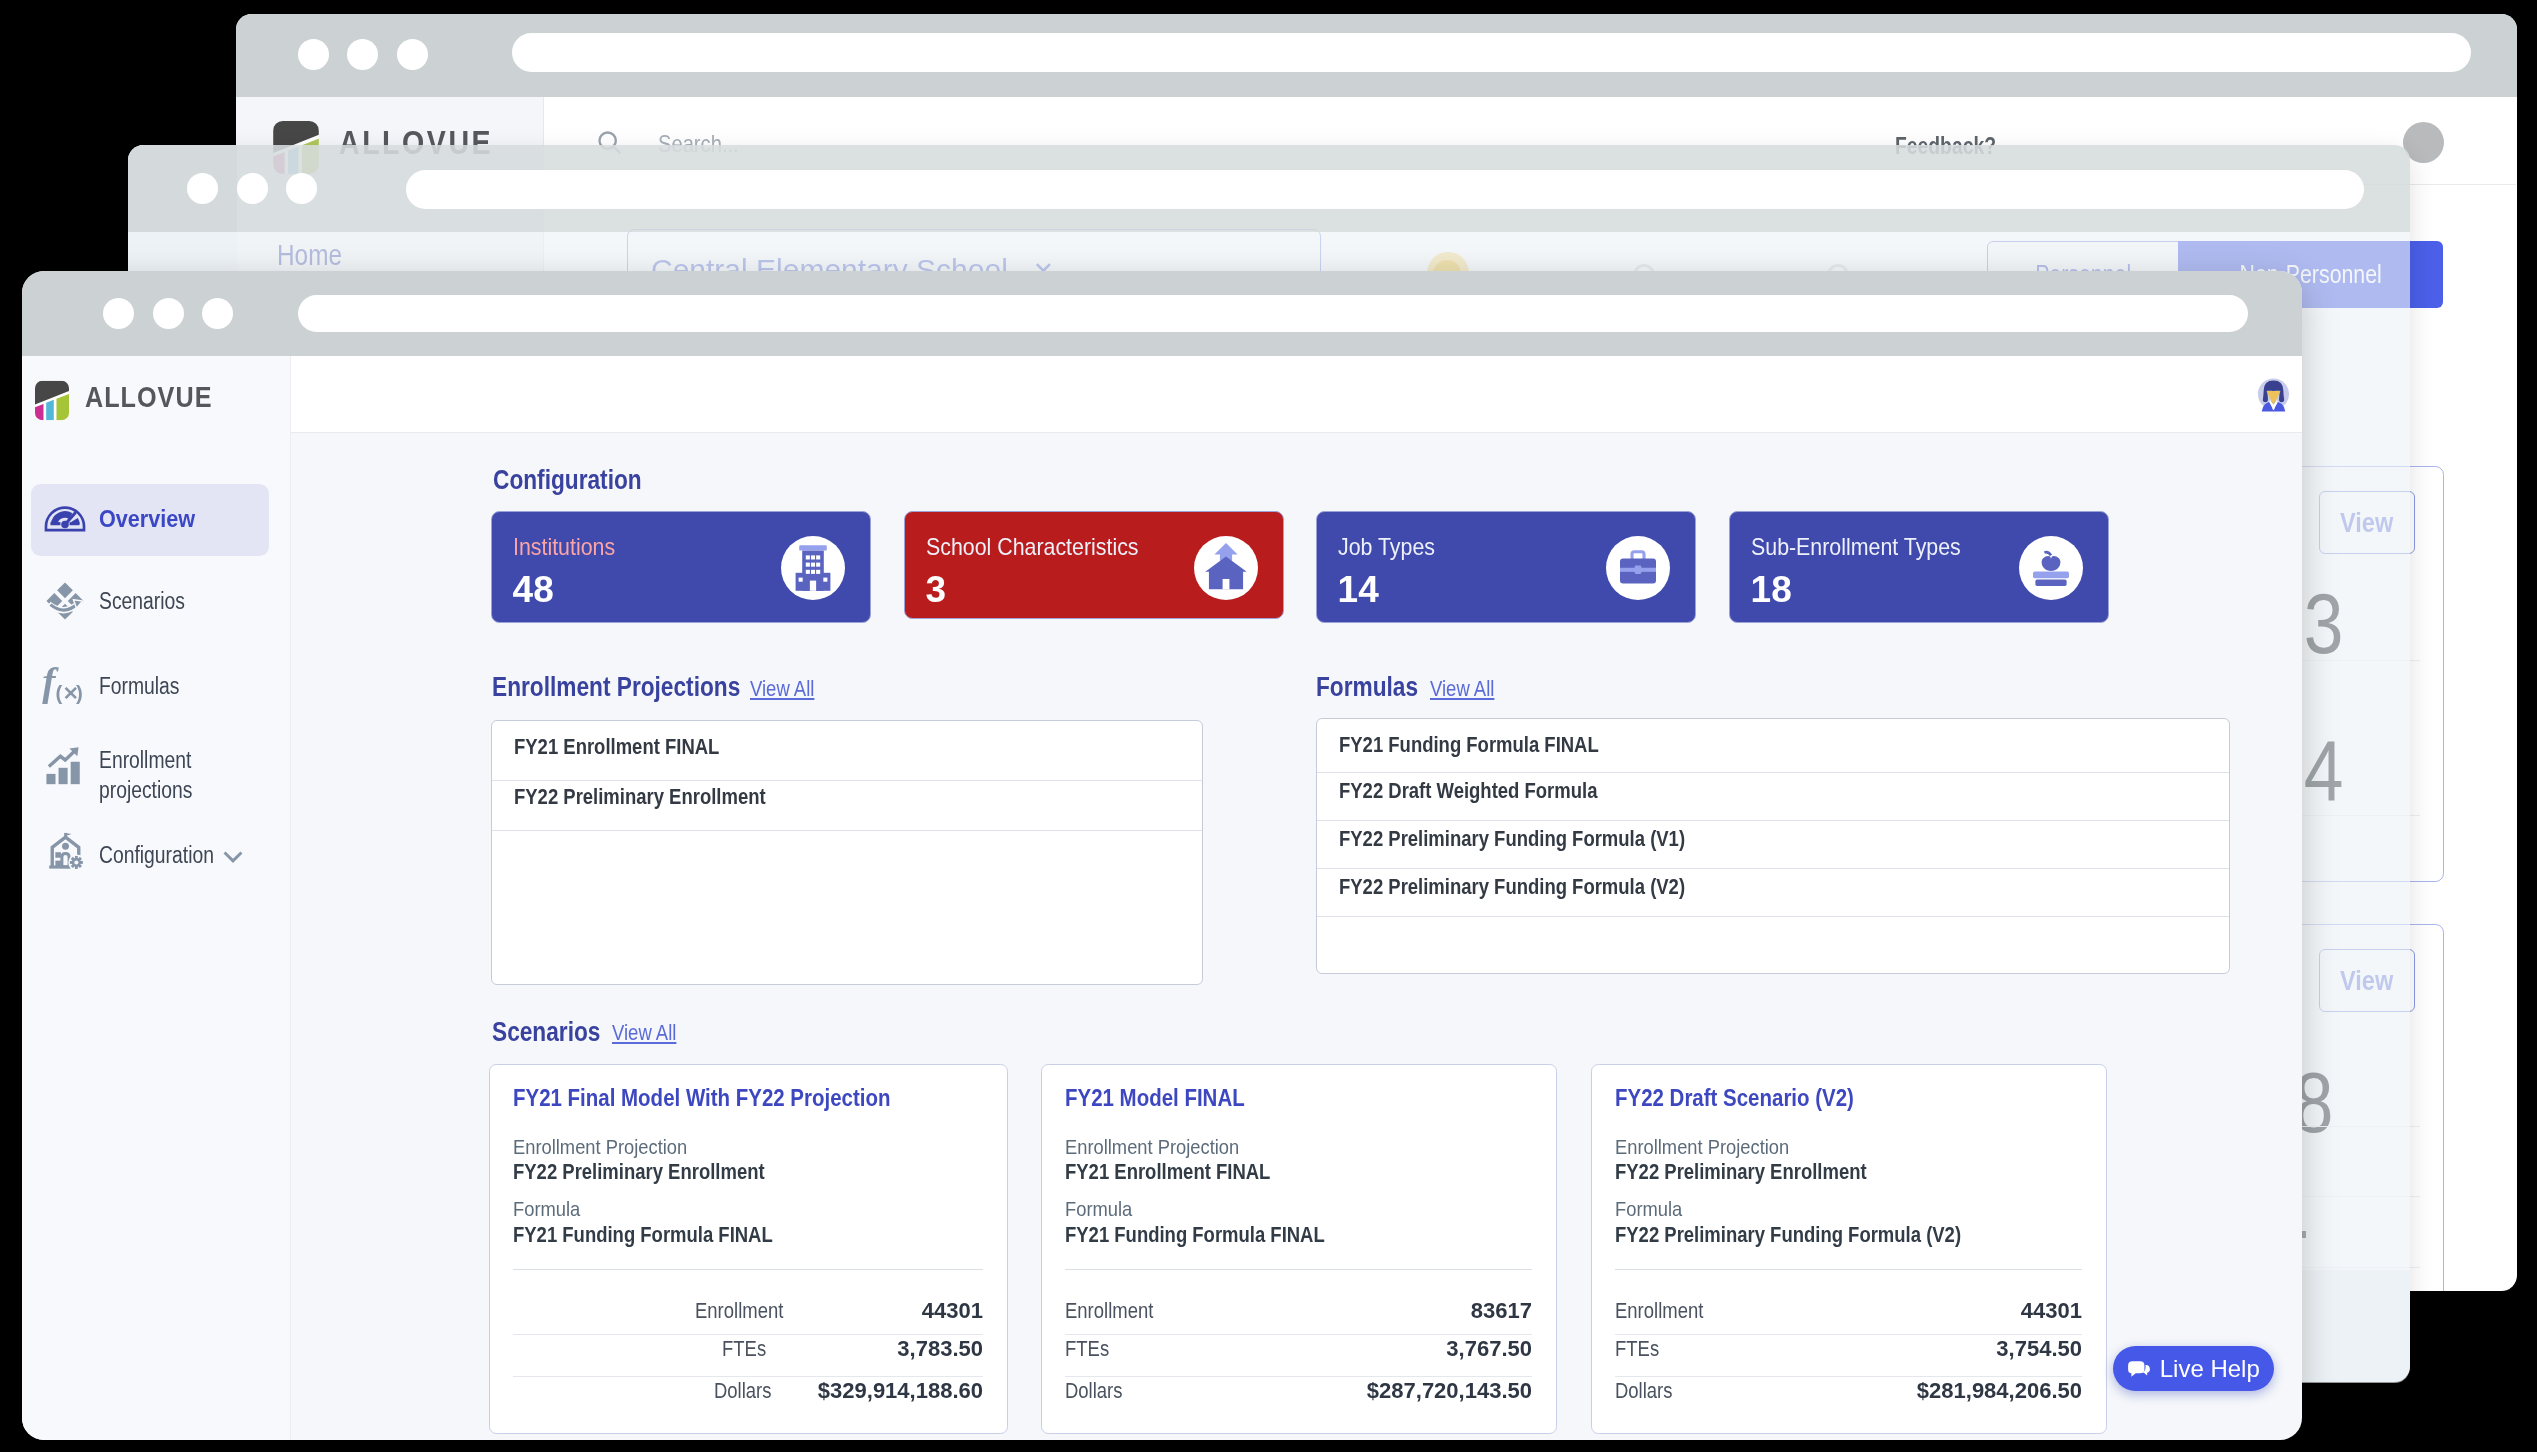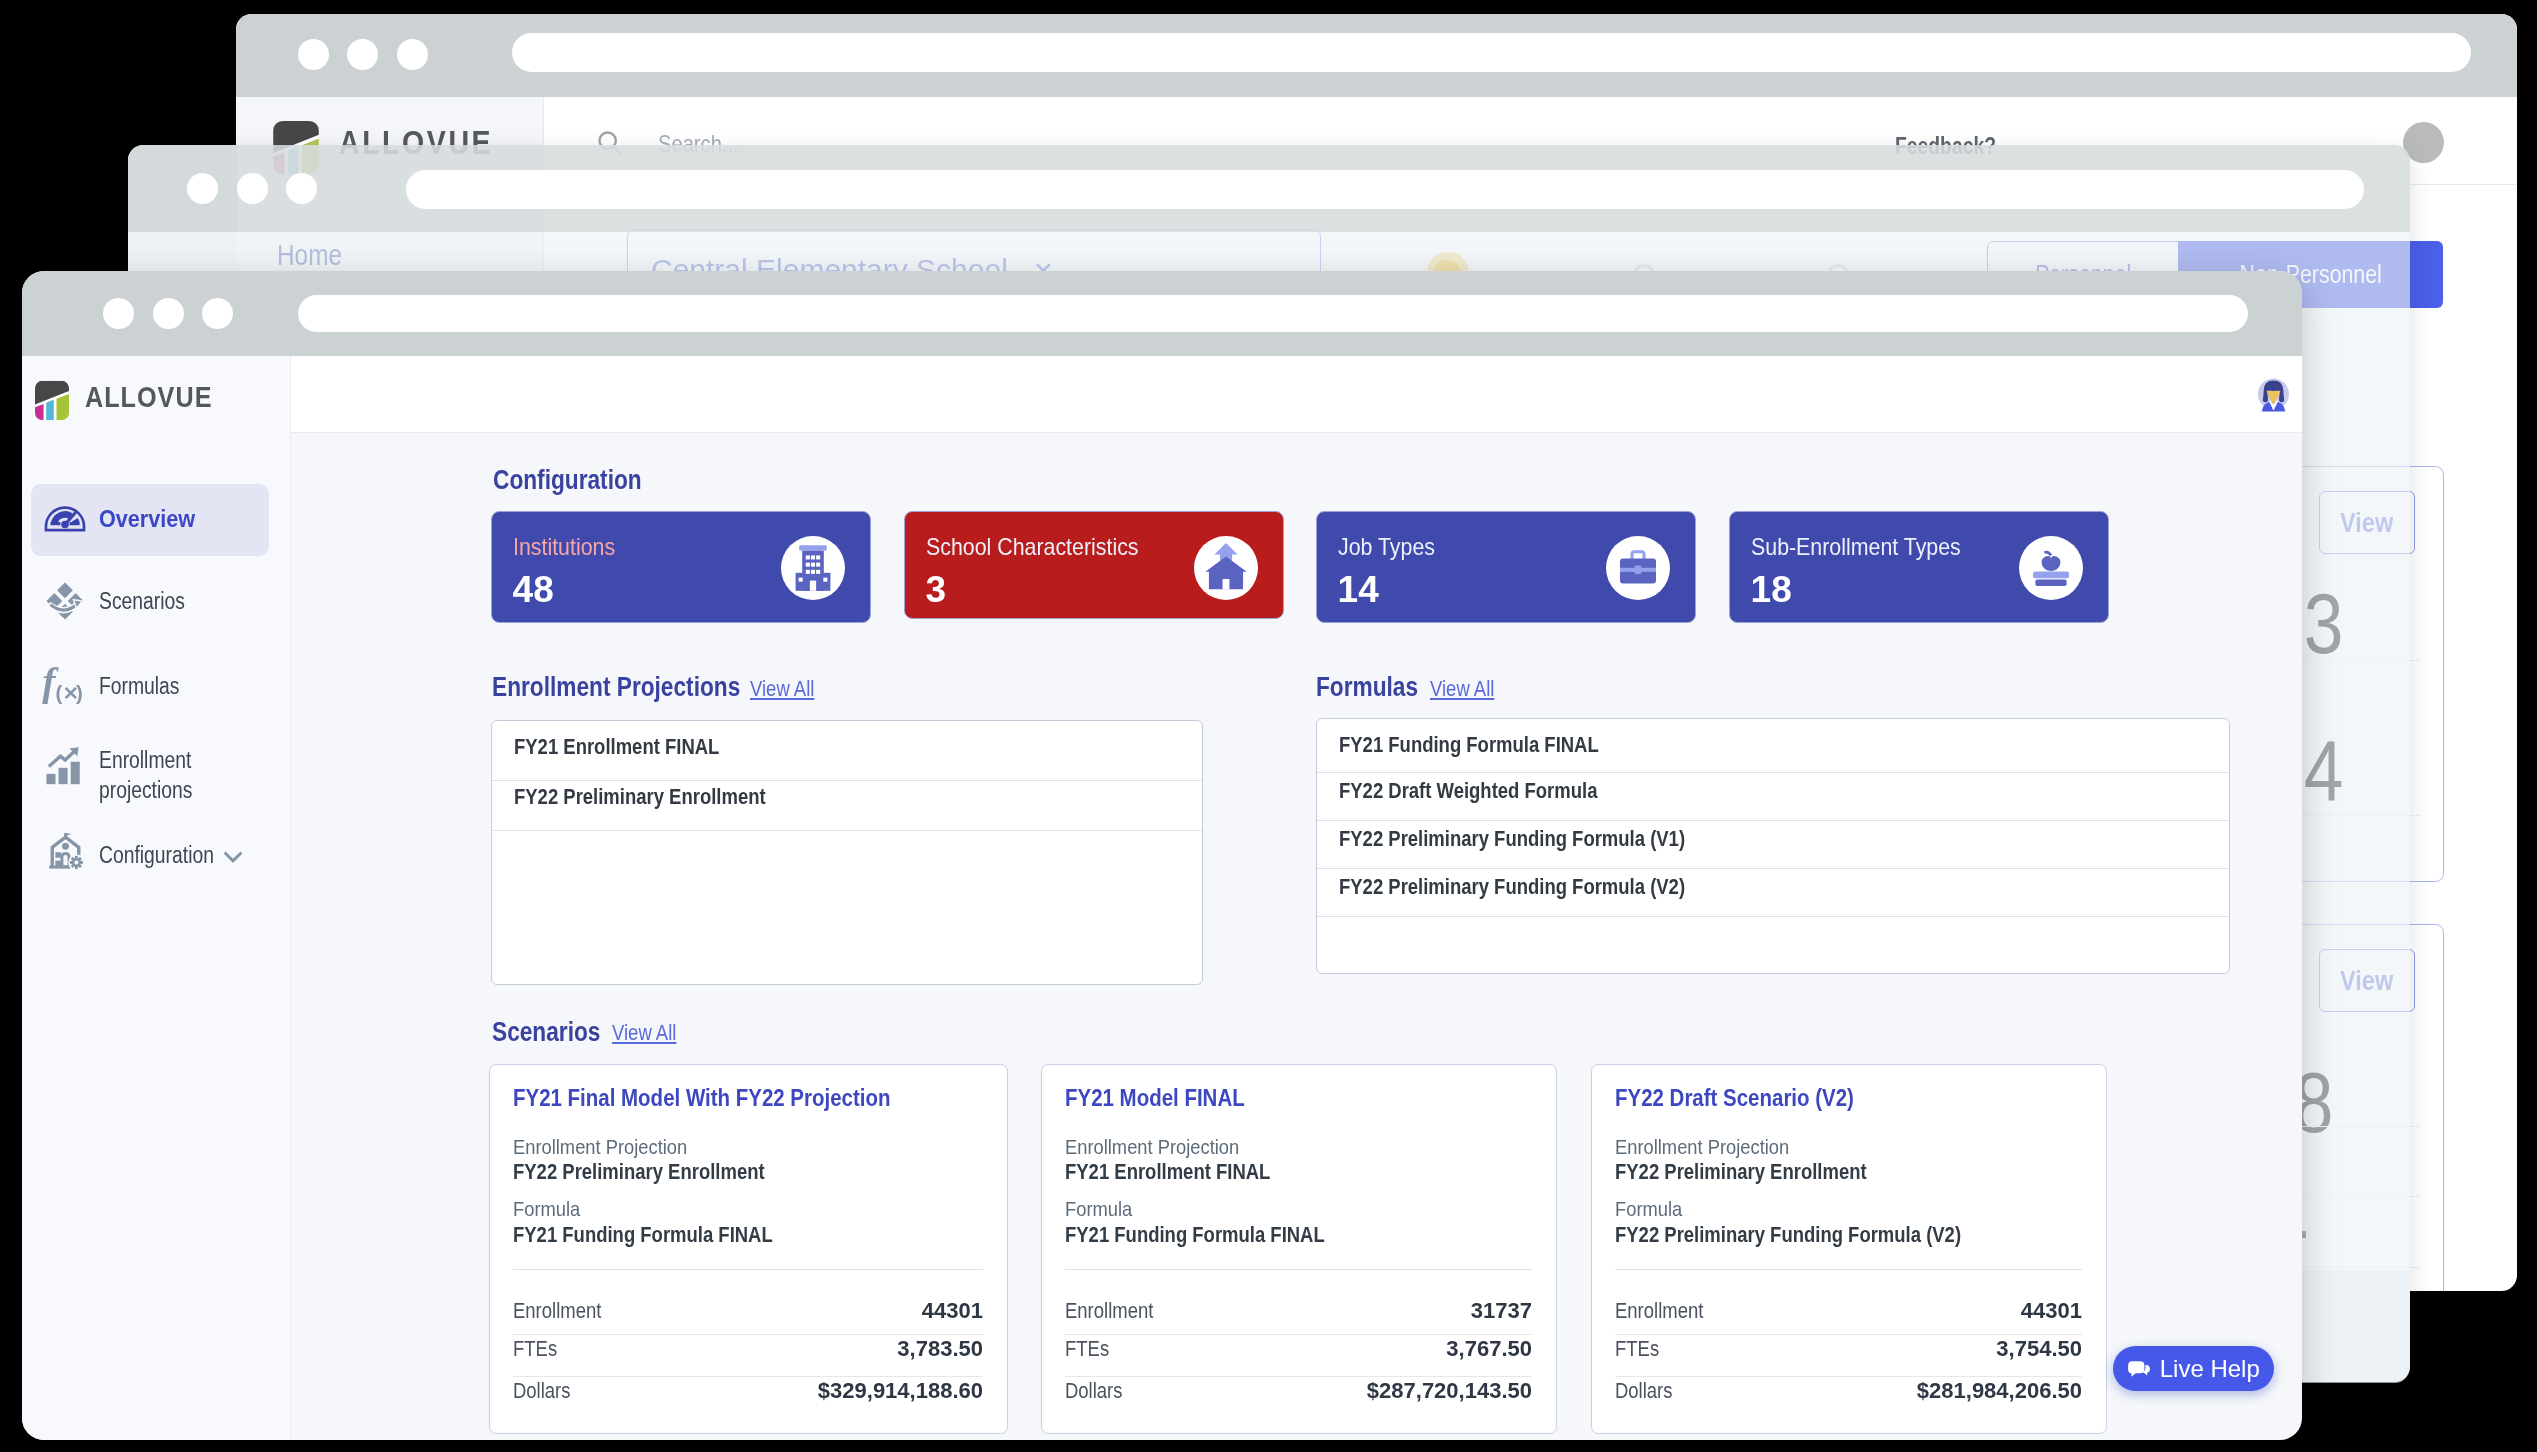--- a/index.html
+++ b/index.html
@@ -311,41 +311,41 @@
     <div class="abs" style="left:0px; top:101px; width:912px; height:1.2px; background:#dfe3e9;"></div>
     <div class="abs" style="left:22px; top:107px; font-size:22px; font-weight:bold; color:#333a44;"><span class="t">FY22 Preliminary Funding Formula (V1)</span></div>
     <div class="abs" style="left:0px; top:149px; width:912px; height:1.2px; background:#dfe3e9;"></div>
     <div class="abs" style="left:22px; top:155px; font-size:22px; font-weight:bold; color:#333a44;"><span class="t">FY22 Preliminary Funding Formula (V2)</span></div>
     <div class="abs" style="left:0px; top:197px; width:912px; height:1.2px; background:#dfe3e9;"></div>
   </div>
 
   <div class="abs" style="left:470px; top:746px; font-size:27px; font-weight:bold; color:#39429e;"><span class="t">Scenarios</span></div>
   <div class="abs" style="left:590px; top:749px; font-size:22px; color:#5a6ad8;"><span class="t" style="text-decoration:underline;">View All</span></div>
   <div class="abs" id="scards" style="left:0; top:0;">
-      <div class="abs" style="left:467px; top:793px; width:519px; height:370px; background:#fff; border:1.2px solid #c9cfe8; border-radius:7.3px;">
+      <div class="abs" style="left:467px; top:793px; width:519px; height:370px; background:#fff; border:1.2px solid #c9cfe8; border-radius:7.3px;text-align:center;">
       <div class="abs" style="left:23px; top:20px; font-size:23px; font-weight:bold; color:#3d47c0;"><span class="tb">FY21 Final Model With FY22 Projection</span></div>
       <div class="abs" style="left:23px; top:70px; font-size:20.6px; color:#5c6b7a;"><span class="tb">Enrollment Projection</span></div>
       <div class="abs" style="left:23px; top:94px; font-size:22px; font-weight:bold; color:#323c46;"><span class="t">FY22 Preliminary Enrollment</span></div>
       <div class="abs" style="left:23px; top:132px; font-size:20.6px; color:#5c6b7a;"><span class="tb">Formula</span></div>
       <div class="abs" style="left:23px; top:157px; font-size:22px; font-weight:bold; color:#323c46;"><span class="t">FY21 Funding Formula FINAL</span></div>
       <div class="abs" style="left:23px; top:204px; width:470px; height:1.2px; background:#dbdfe6;"></div>
       <div class="abs" style="left:23px; top:227px; width:470px; height:34px; font-size:22px; color:#49525e;"><span class="t" style="margin-top:6px;">Enrollment</span><span style="position:absolute; right:0; top:6px; font-weight:bold; color:#2f3744;">44301</span></div>
       <div class="abs" style="left:23px; top:269px; width:470px; height:1.2px; background:#e4e7ec;"></div>
       <div class="abs" style="left:23px; top:265px; width:470px; height:34px; font-size:22px; color:#49525e;"><span class="t" style="margin-top:6px;">FTEs</span><span style="position:absolute; right:0; top:6px; font-weight:bold; color:#2f3744;">3,783.50</span></div>
       <div class="abs" style="left:23px; top:311px; width:470px; height:1.2px; background:#e4e7ec;"></div>
       <div class="abs" style="left:23px; top:307px; width:470px; height:34px; font-size:22px; color:#49525e;"><span class="t" style="margin-top:6px;">Dollars</span><span style="position:absolute; right:0; top:6px; font-weight:bold; color:#2f3744;">$329,914,188.60</span></div>
     </div>
       <div class="abs" style="left:1019px; top:793px; width:516px; height:370px; background:#fff; border:1.2px solid #c9cfe8; border-radius:7.3px;">
       <div class="abs" style="left:23px; top:20px; font-size:23px; font-weight:bold; color:#3d47c0;"><span class="tb">FY21 Model FINAL</span></div>
       <div class="abs" style="left:23px; top:70px; font-size:20.6px; color:#5c6b7a;"><span class="tb">Enrollment Projection</span></div>
       <div class="abs" style="left:23px; top:94px; font-size:22px; font-weight:bold; color:#323c46;"><span class="t">FY21 Enrollment FINAL</span></div>
       <div class="abs" style="left:23px; top:132px; font-size:20.6px; color:#5c6b7a;"><span class="tb">Formula</span></div>
       <div class="abs" style="left:23px; top:157px; font-size:22px; font-weight:bold; color:#323c46;"><span class="t">FY21 Funding Formula FINAL</span></div>
       <div class="abs" style="left:23px; top:204px; width:467px; height:1.2px; background:#dbdfe6;"></div>
-      <div class="abs" style="left:23px; top:227px; width:467px; height:34px; font-size:22px; color:#49525e;"><span class="t" style="margin-top:6px;">Enrollment</span><span style="position:absolute; right:0; top:6px; font-weight:bold; color:#2f3744;">31737</span></div>
+      <div class="abs" style="left:23px; top:227px; width:467px; height:34px; font-size:22px; color:#49525e;"><span class="t" style="margin-top:6px;">Enrollment</span><span style="position:absolute; right:0; top:6px; font-weight:bold; color:#2f3744;">83617</span></div>
       <div class="abs" style="left:23px; top:269px; width:467px; height:1.2px; background:#e4e7ec;"></div>
       <div class="abs" style="left:23px; top:265px; width:467px; height:34px; font-size:22px; color:#49525e;"><span class="t" style="margin-top:6px;">FTEs</span><span style="position:absolute; right:0; top:6px; font-weight:bold; color:#2f3744;">3,767.50</span></div>
       <div class="abs" style="left:23px; top:311px; width:467px; height:1.2px; background:#e4e7ec;"></div>
       <div class="abs" style="left:23px; top:307px; width:467px; height:34px; font-size:22px; color:#49525e;"><span class="t" style="margin-top:6px;">Dollars</span><span style="position:absolute; right:0; top:6px; font-weight:bold; color:#2f3744;">$287,720,143.50</span></div>
     </div>
       <div class="abs" style="left:1569px; top:793px; width:516px; height:370px; background:#fff; border:1.2px solid #c9cfe8; border-radius:7.3px;">
       <div class="abs" style="left:23px; top:20px; font-size:23px; font-weight:bold; color:#3d47c0;"><span class="tb">FY22 Draft Scenario (V2)</span></div>
       <div class="abs" style="left:23px; top:70px; font-size:20.6px; color:#5c6b7a;"><span class="tb">Enrollment Projection</span></div>
       <div class="abs" style="left:23px; top:94px; font-size:22px; font-weight:bold; color:#323c46;"><span class="t">FY22 Preliminary Enrollment</span></div>
       <div class="abs" style="left:23px; top:132px; font-size:20.6px; color:#5c6b7a;"><span class="tb">Formula</span></div>

